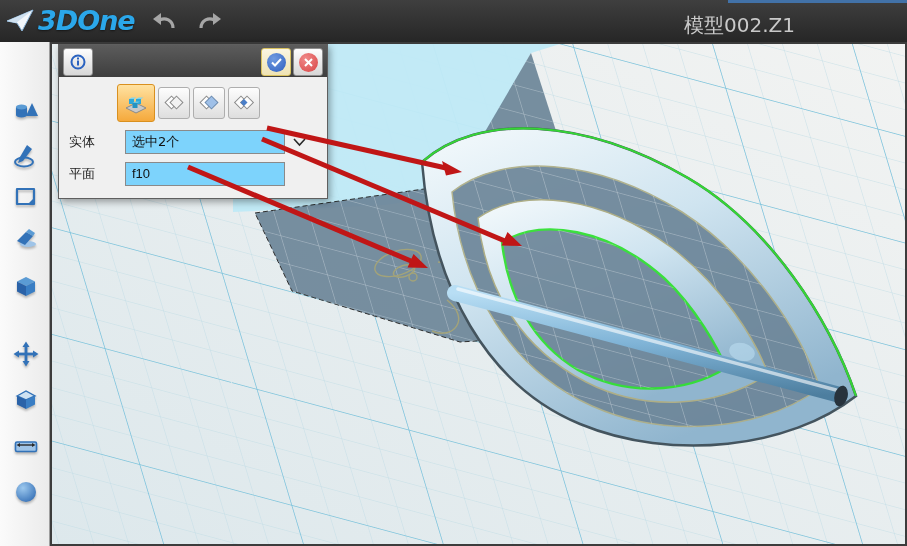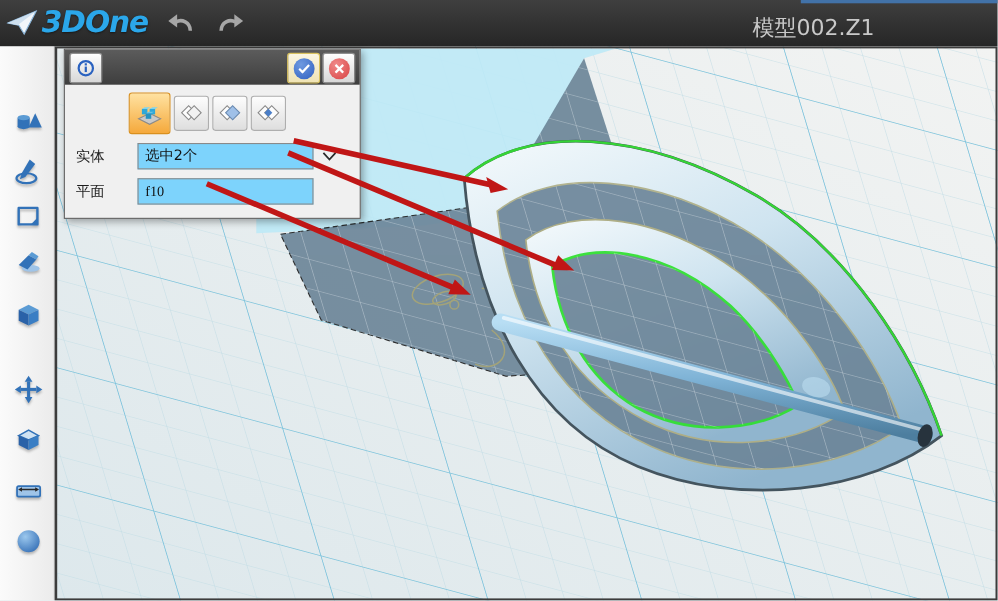--- a/index.html
+++ b/index.html
@@ -51,21 +51,21 @@
   .circ-x{background:radial-gradient(circle at 35% 30%,#f08a8a,#d84343);}
   .dlg-toolbar{display:flex;align-items:center;gap:3px;margin:7px 0 2px 58px;}
   .mode-btn{width:30px;height:30px;border:1px solid #aeaeae;border-radius:3px;
     background:linear-gradient(#fdfdfd,#dedede);display:grid;place-items:center;cursor:pointer;}
   .mode-btn.selected{width:36px;height:36px;border:1px solid #d9901f;
     background:linear-gradient(#ffe2a1,#f5a93c);}
   .dlg-row{display:flex;align-items:center;margin:8px 0 0 10px;height:24px;}
   .dlg-label{width:56px;font-size:13px;color:#1c1c1c;}
   .dlg-box{width:152px;height:20px;background:#7dd3fc;border:1px solid #8a8a8a;
     font-size:13px;color:#111;padding:1px 0 1px 6px;line-height:20px;cursor:pointer;}
-  input.dlg-box{font-family:Liberation Serif, serif;cursor:text;}
+  input.dlg-box{font-family:Liberation Sans, sans-serif;cursor:text;}
   .chev{margin-left:8px;display:grid;place-items:center;cursor:pointer;}
   .dlg-bottom{height:12px;}
 </style>
 </head>
 <body>
 
 <svg class="viewport-svg" width="907" height="546" viewBox="0 0 907 546">
   <defs>
     <linearGradient id="bgGrad" x1="0" y1="1" x2="1" y2="0">
       <stop offset="0" stop-color="#dde8ec"></stop>

